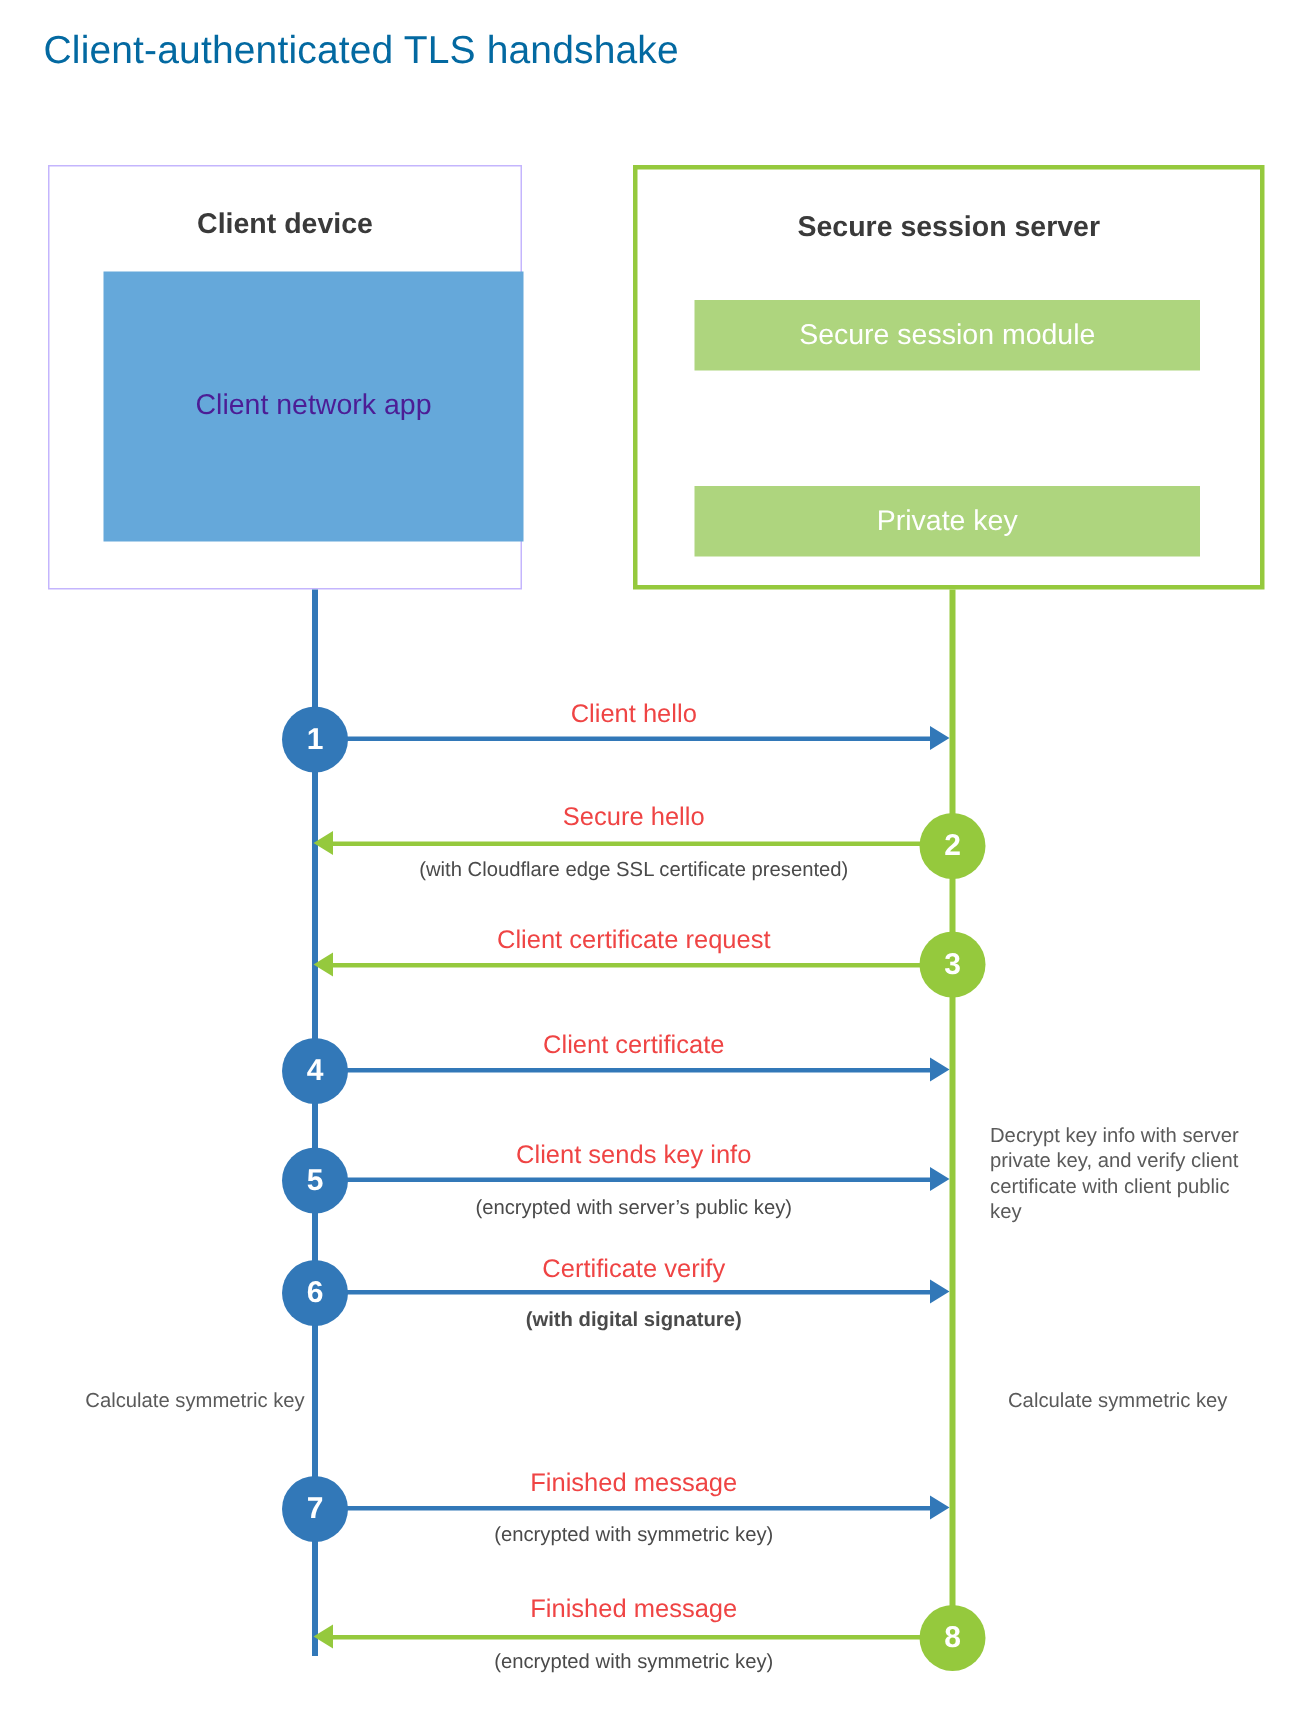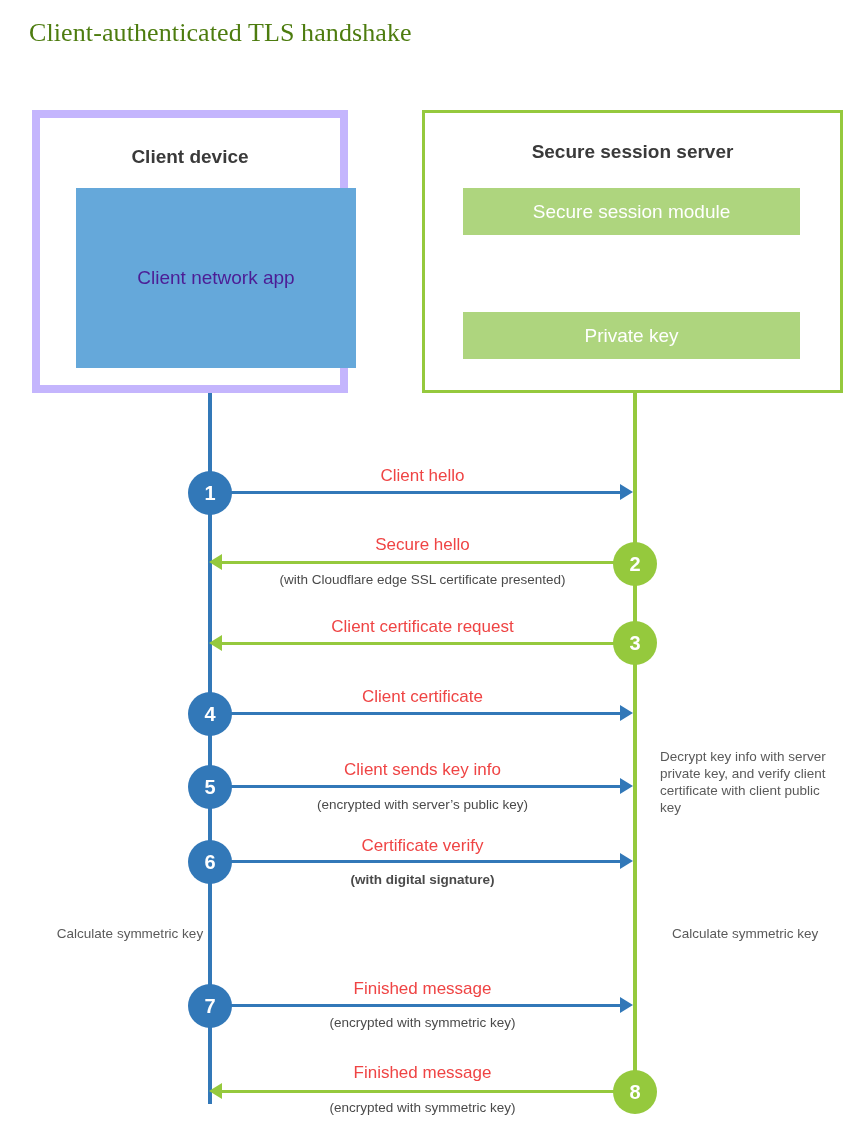--- a/index.html
+++ b/index.html
@@ -15,35 +15,34 @@
     overflow: hidden;
     background: #ffffff;
   }
 
   
   #page-title {
     position: absolute;
     left: 29px; top: 18px;
     font-size: 26px;
     font-weight: 400;
-    color: #4d7c0f;
+    color: #0369a1;
     letter-spacing: 0.1px;
     white-space: nowrap;
-    font-family: Liberation Serif, serif;
   }
 
   
   .actor-box {
     position: absolute;
     background: #ffffff;
   }
   #client-box {
     left: 32px; top: 110px;
     width: 316px; height: 283px;
-    border: 8px solid #c4b5fd;
+    border: 1px solid #c4b5fd;
   }
   #server-box {
     left: 422px; top: 110px;
     width: 421px; height: 283px;
     border: 3px solid #95C93D;
   }
   .actor-title {
     position: absolute;
     left: 0; right: 0;
     text-align: center;
@@ -75,20 +74,21 @@
     left: 38px;
     width: 337px;
     height: 47px;
     background: #AED57E;
     color: #ffffff;
     font-size: 19px;
     display: flex;
     align-items: center;
     justify-content: center;
     text-align: center;
+    margin-top: 12px;
   }
   #server-bar-0 { top: 75px; }
   #server-bar-1 { top: 137px; }
   #server-bar-2 { top: 199px; }
 
   
   .lifeline {
     position: absolute;
     width: 4px;
   }

